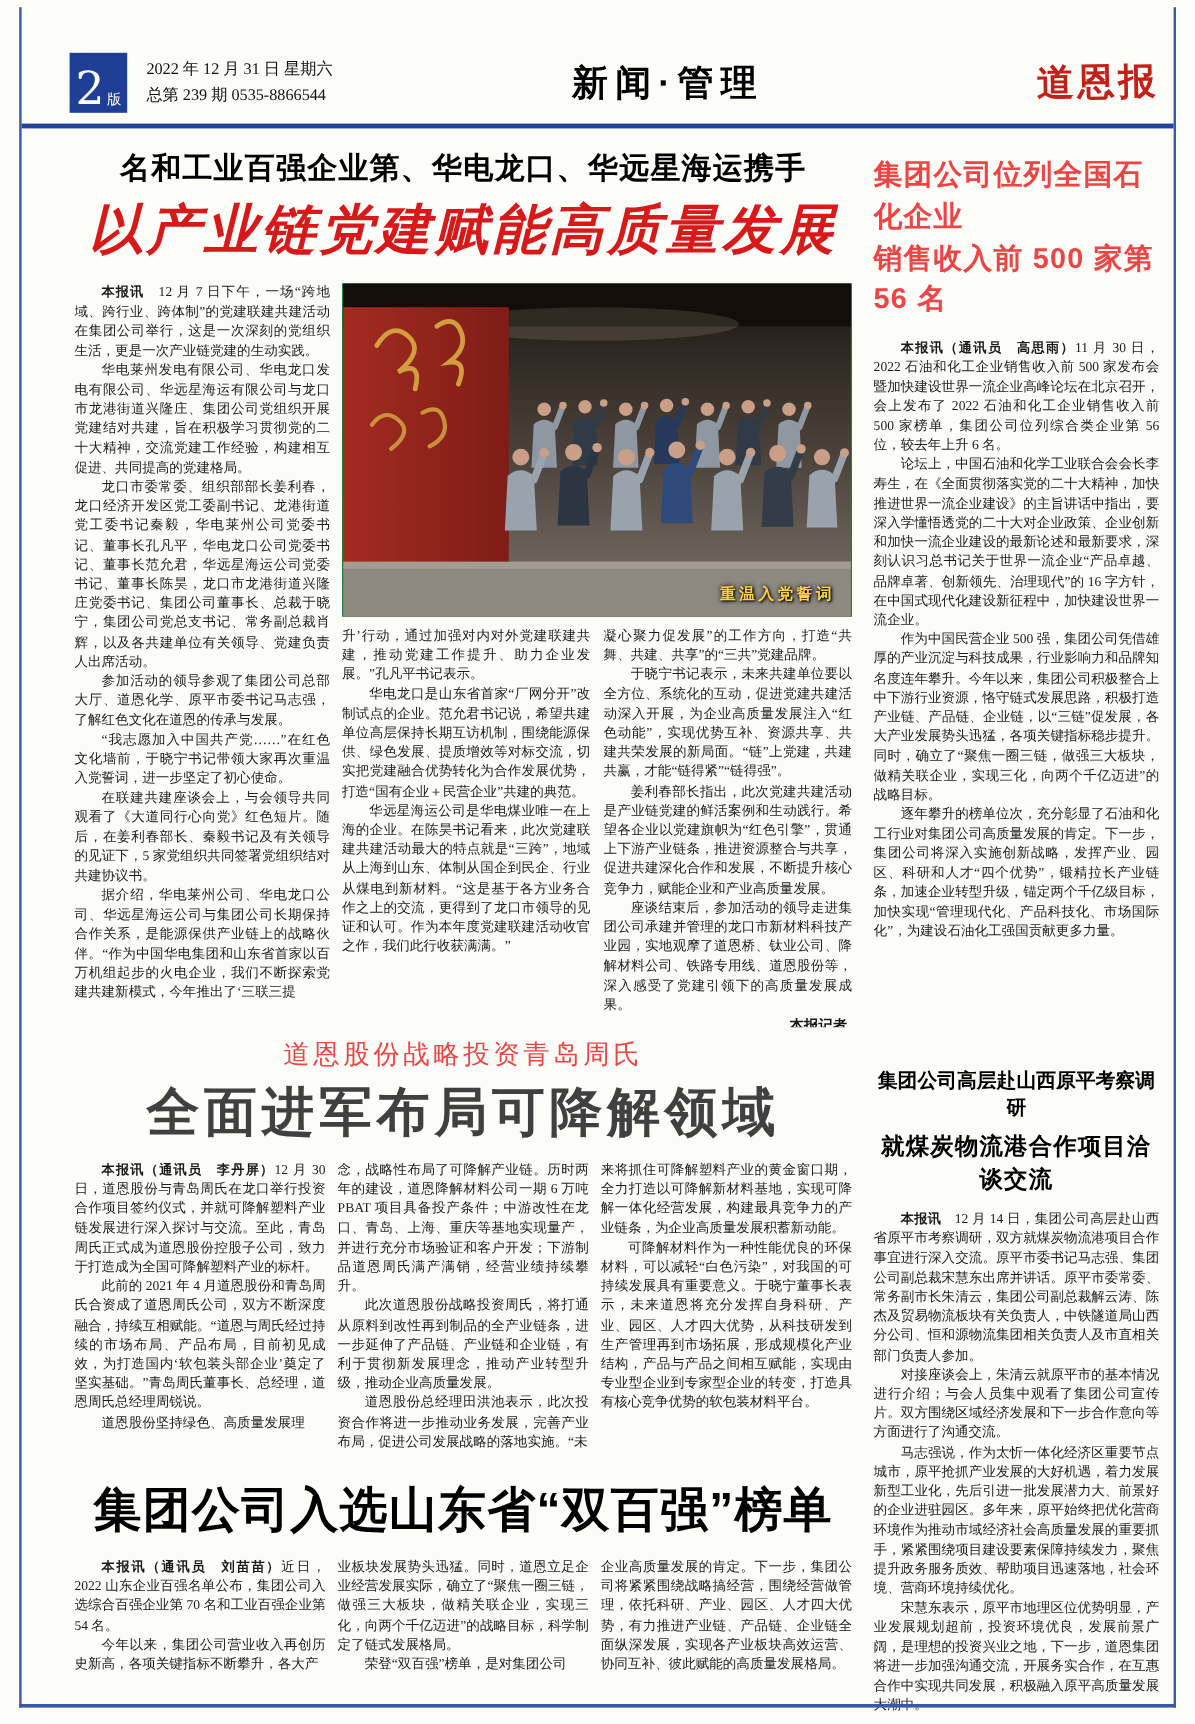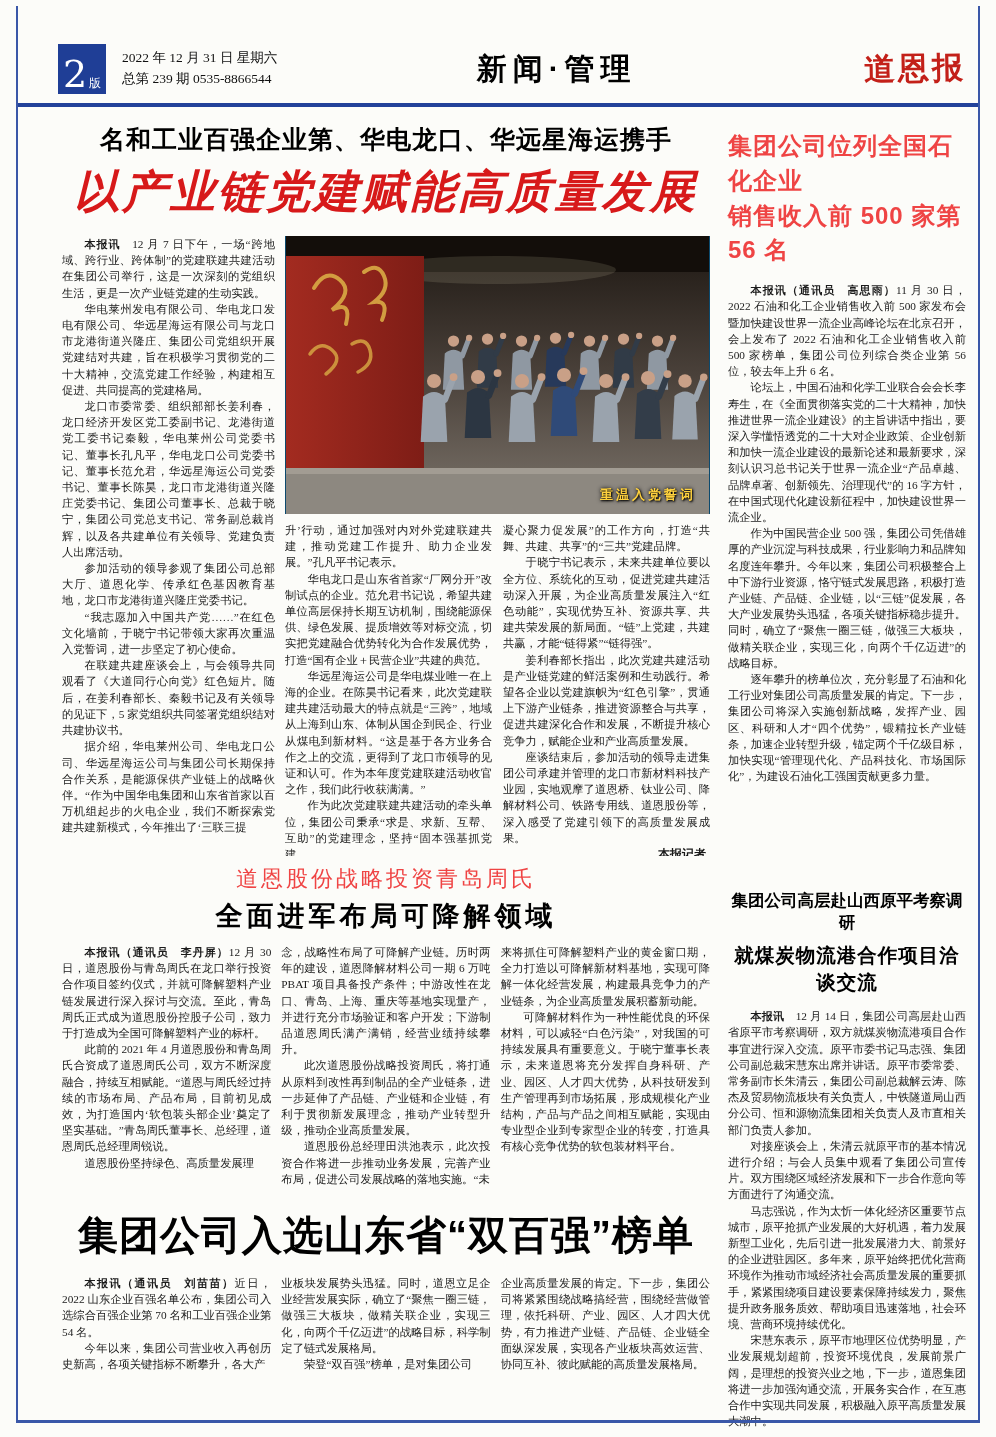--- a/index.html
+++ b/index.html
@@ -33,33 +33,33 @@
   .bodytext p.cont{text-indent:0;}
   .bodytext b{font-family:"Liberation Sans","DejaVu Sans",sans-serif;font-size:11px;}
 
   
   .lead-kicker{text-align:center;font-weight:700;font-size:25px;letter-spacing:1px;margin-top:10px;color:#000;}
   .lead-headline{text-align:center;font-family:"Liberation Sans","DejaVu Sans",sans-serif;font-weight:900;
                  font-size:45px;letter-spacing:3px;color:#d7191a;margin:6px 0 14px;}
   .lead-body{display:flex;gap:10px;height:620px;overflow:hidden;}
   .lead-col1{width:213px;flex:none;overflow:hidden;}
   .lead-right{flex:1;display:flex;flex-direction:column;overflow:hidden;}
-  figure.photo{position:relative;margin:0 0 8px;height:278px;background:#0c4a6e;overflow:hidden;}
+  figure.photo{position:relative;margin:0 0 8px;height:278px;background:#15803d;overflow:hidden;}
   figure.photo svg{display:block;width:100%;height:100%;}
   .photo-caption{position:absolute;right:14px;bottom:10px;color:#ffd23e;font-weight:700;font-size:13px;
                  letter-spacing:3px;text-shadow:0 0 4px #000,1px 1px 2px #000;}
   .lead-two{flex:1;display:flex;gap:11px;overflow:hidden;}
   .lead-two .col{flex:1;overflow:hidden;}
   .byline{text-align:right;font-weight:700;font-size:12px;padding-right:4px;}
 
   
   .mid{margin-top:8px;}
   .mid-kicker{text-align:center;font-size:22px;font-weight:500;letter-spacing:3px;color:#ef4444;}
   .mid-headline{text-align:center;font-family:"Liberation Sans","DejaVu Sans",sans-serif;font-weight:900;
-                font-size:27px;letter-spacing:4px;color:#000000;margin:4px 0 10px;}
+                font-size:44px;letter-spacing:4px;color:#404040;margin:4px 0 10px;}
   .mid-body{display:flex;gap:10px;height:254px;overflow:hidden;}
   .mid-body .col{flex:1;overflow:hidden;}
 
   
   .btm{margin-top:4px;}
   .btm-headline{text-align:center;font-family:"Liberation Sans","DejaVu Sans",sans-serif;font-weight:900;
                 font-size:40px;letter-spacing:1px;color:#000;margin:10px 0 12px;}
   .btm-body{display:flex;gap:10px;height:142px;overflow:hidden;}
   .btm-body .col{flex:1;overflow:hidden;}
 
@@ -98,21 +98,21 @@
     <div class="left-zone">
 
       <section>
         <div class="lead-kicker">名和工业百强企业第、华电龙口、华远星海运携手</div>
         <h1 class="lead-headline" style="margin:6px 0 14px;font-style:italic;">以产业链党建赋能高质量发展</h1>
         <div class="lead-body">
           <div class="lead-col1 bodytext">
               <p class="ind"><b>本报讯　</b>12 月 7 日下午，一场“跨地域、跨行业、跨体制”的党建联建共建活动在集团公司举行，这是一次深刻的党组织生活，更是一次产业链党建的生动实践。</p>
               <p class="ind">华电莱州发电有限公司、华电龙口发电有限公司、华远星海运有限公司与龙口市龙港街道兴隆庄、集团公司党组织开展党建结对共建，旨在积极学习贯彻党的二十大精神，交流党建工作经验，构建相互促进、共同提高的党建格局。</p>
               <p class="ind">龙口市委常委、组织部部长姜利春，龙口经济开发区党工委副书记、龙港街道党工委书记秦毅，华电莱州公司党委书记、董事长孔凡平，华电龙口公司党委书记、董事长范允君，华远星海运公司党委书记、董事长陈昊，龙口市龙港街道兴隆庄党委书记、集团公司董事长、总裁于晓宁，集团公司党总支书记、常务副总裁肖辉，以及各共建单位有关领导、党建负责人出席活动。</p>
-              <p class="ind">参加活动的领导参观了集团公司总部大厅、道恩化学、传承红色基因教育基地，龙口市龙港街道兴隆庄党委书记。</p>
+              <p class="ind">参加活动的领导参观了集团公司总部大厅、道恩化学、原平市委书记马志强，了解红色文化在道恩的传承与发展。</p>
               <p class="ind">“我志愿加入中国共产党……”在红色文化墙前，于晓宁书记带领大家再次重温入党誓词，进一步坚定了初心使命。</p>
               <p class="ind">在联建共建座谈会上，与会领导共同观看了《大道同行心向党》红色短片。随后，在姜利春部长、秦毅书记及有关领导的见证下，5 家党组织共同签署党组织结对共建协议书。</p>
               <p class="ind">据介绍，华电莱州公司、华电龙口公司、华远星海运公司与集团公司长期保持合作关系，是能源保供产业链上的战略伙伴。“作为中国华电集团和山东省首家以百万机组起步的火电企业，我们不断探索党建共建新模式，今年推出了‘三联三提</p>
             </div>
           <div class="lead-right">
             <figure class="photo">
               <svg viewBox="0 0 423 278" aria-hidden="true">
                 <defs>
                   <linearGradient id="bgG" x1="0" y1="0" x2="0" y2="1">
                     <stop offset="0" stop-color="#1d1712"></stop>
@@ -155,21 +155,20 @@
                 <use href="#prsn" x="340" y="131" width="44" height="72" color="#333d49"></use>
                 <use href="#prsn" x="378" y="134" width="42" height="70" color="#9aa3ad"></use>
               </svg>
               <figcaption class="photo-caption">重温入党誓词</figcaption>
             </figure>
             <div class="lead-two">
               <div class="col bodytext">
                   <p class="cont">升’行动，通过加强对内对外党建联建共建，推动党建工作提升、助力企业发展。”孔凡平书记表示。</p>
                   <p class="ind">华电龙口是山东省首家“厂网分开”改制试点的企业。范允君书记说，希望共建单位高层保持长期互访机制，围绕能源保供、绿色发展、提质增效等对标交流，切实把党建融合优势转化为合作发展优势，打造“国有企业＋民营企业”共建的典范。</p>
                   <p class="ind">华远星海运公司是华电煤业唯一在上海的企业。在陈昊书记看来，此次党建联建共建活动最大的特点就是“三跨”，地域从上海到山东、体制从国企到民企、行业从煤电到新材料。“这是基于各方业务合作之上的交流，更得到了龙口市领导的见证和认可。作为本年度党建联建活动收官之作，我们此行收获满满。”</p>
-                  <p class="ind">作为此次党建联建共建活动的牵头单位，集团公司秉承“求是、求新、互帮、互助”的党建理念，坚持“固本强基抓党建，</p>
                 </div>
               <div class="col bodytext">
                 <div>
                     <p class="cont">凝心聚力促发展”的工作方向，打造“共舞、共建、共享”的“三共”党建品牌。</p>
                     <p class="ind">于晓宁书记表示，未来共建单位要以全方位、系统化的互动，促进党建共建活动深入开展，为企业高质量发展注入“红色动能”，实现优势互补、资源共享、共建共荣发展的新局面。“链”上党建，共建共赢，才能“链得紧”“链得强”。</p>
                     <p class="ind">姜利春部长指出，此次党建共建活动是产业链党建的鲜活案例和生动践行。希望各企业以党建旗帜为“红色引擎”，贯通上下游产业链条，推进资源整合与共享，促进共建深化合作和发展，不断提升核心竞争力，赋能企业和产业高质量发展。</p>
                     <p class="ind">座谈结束后，参加活动的领导走进集团公司承建并管理的龙口市新材料科技产业园，实地观摩了道恩桥、钛业公司、降解材料公司、铁路专用线、道恩股份等，深入感受了党建引领下的高质量发展成果。</p>
                   </div>
                 <div class="byline">本报记者</div>
               </div>

